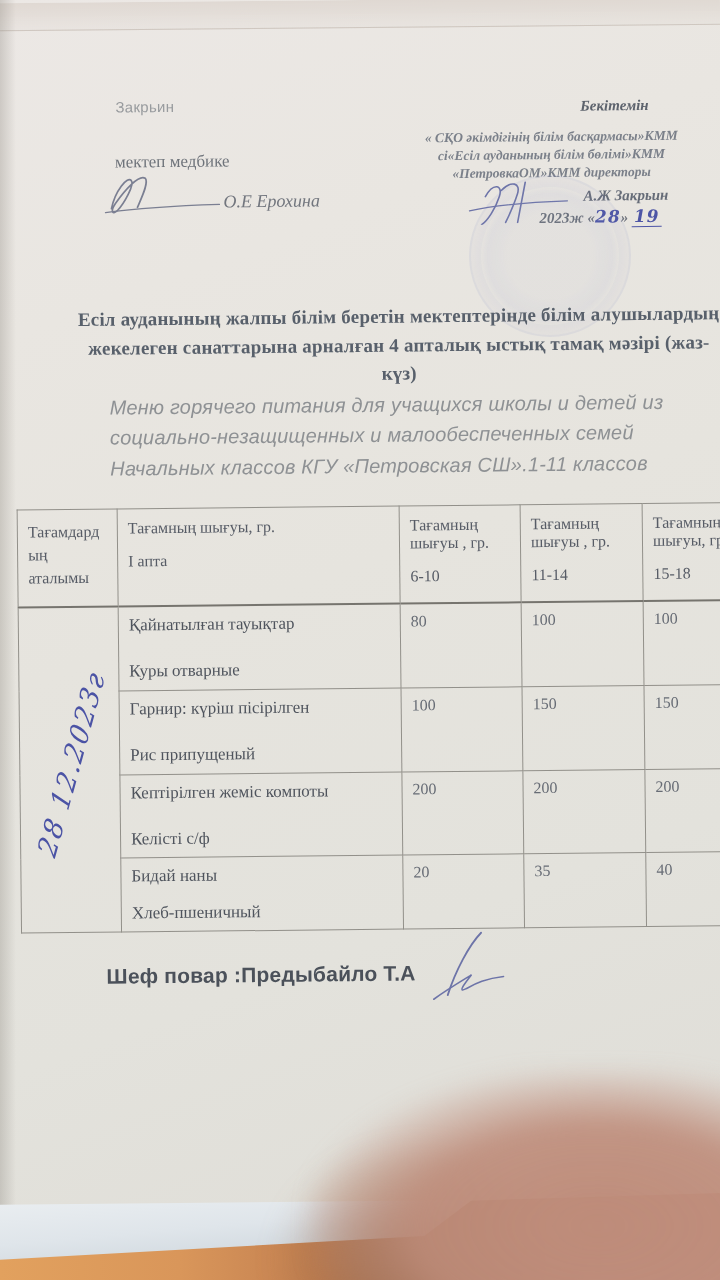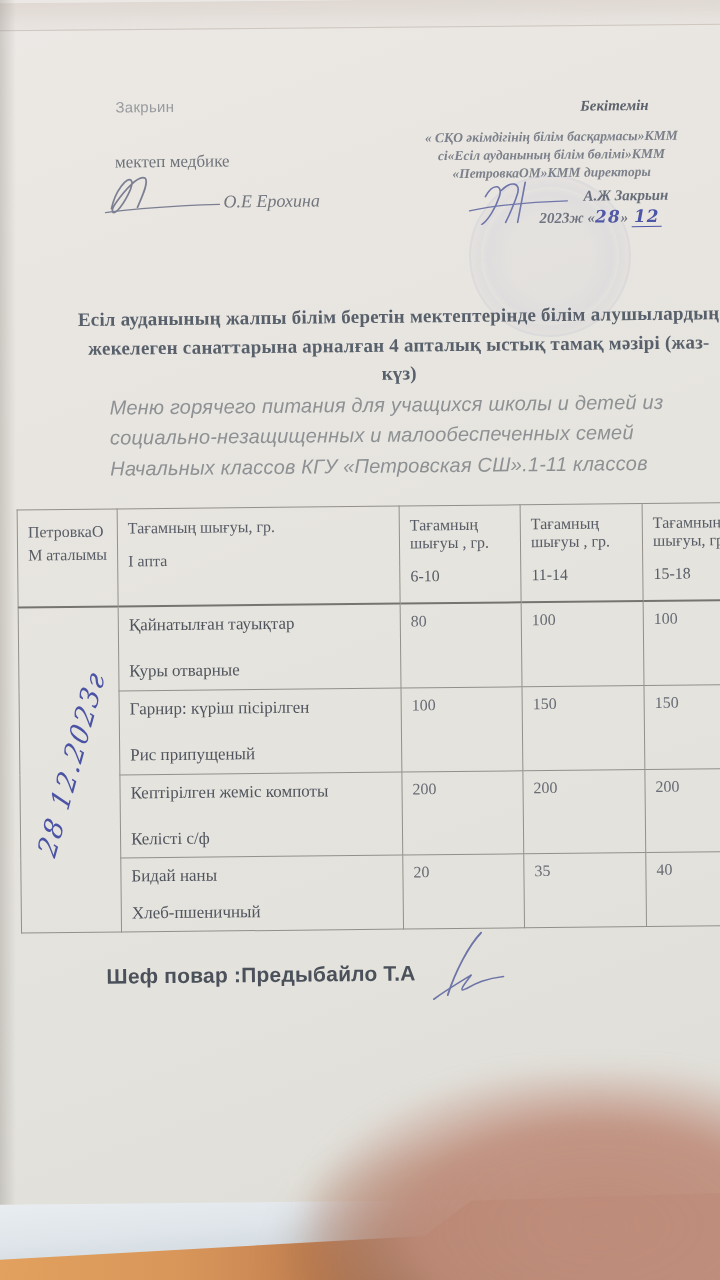--- a/index.html
+++ b/index.html
@@ -105,21 +105,21 @@
     <div class="org-block">
       <div>« СҚО әкімдігінің білім басқармасы»КММ</div>
       <div>сі«Есіл ауданының білім бөлімі»КММ</div>
       <div>«ПетровкаОМ»КММ директоры</div>
     </div>
     <svg class="sig sig-director" width="116" height="46" viewBox="0 0 116 46">
       <path d="M22 18 C30 4 40 6 36 18 C32 30 24 42 18 46 M38 12 C48 2 58 4 54 16 C50 28 46 36 42 44 M62 4 L54 44" stroke="#6d74a8" stroke-width="1.6"></path>
       <path d="M6 32 C34 26 66 24 104 23" stroke="#6d74a8" stroke-width="1.3"></path>
     </svg>
     <div class="name-right">А.Ж Закрьин</div>
-    <div class="date-line"><span>2023ж «</span><span class="hw">28</span><span>» </span><span class="hw hw-u">12</span></div>
+    <div class="date-line"><span>2023ж «</span><span class="hw">28</span><span>» </span><span class="hw hw-u">19</span></div>
     <div class="stamp"></div>
 
     <div class="title">
       <div>Есіл ауданының жалпы білім беретін мектептерінде білім алушылардың</div>
       <div>жекелеген санаттарына арналған 4 апталық ыстық тамақ мәзірі (жаз-күз)</div>
     </div>
     <div class="subtitle">
       <div>Меню горячего питания для учащихся школы и детей из</div>
       <div>социально-незащищенных и малообеспеченных семей</div>
       <div>Начальных классов  КГУ «Петровская СШ».1-11 классов</div>
@@ -129,21 +129,21 @@
       <colgroup>
         <col style="width:100px">
           <col style="width:282px">
           <col style="width:121px">
         <col style="width:122px">
           <col style="width:119px">
       </colgroup>
       <tbody>
           <tr class="hdr">
         <td class="c1">
-              <span class="h-top">ПетровкаОМ аталымы</span>
+              <span class="h-top">Тағамдардың аталымы</span>
             </td>
         <td>
               <span class="h-top">Тағамның шығуы, гр.</span>
               <span class="h-bottom">І апта</span>
             </td>
         <td>
               <span class="h-top">Тағамның шығуы , гр.</span>
               <span class="h-bottom">6-10</span>
             </td>
         <td>

